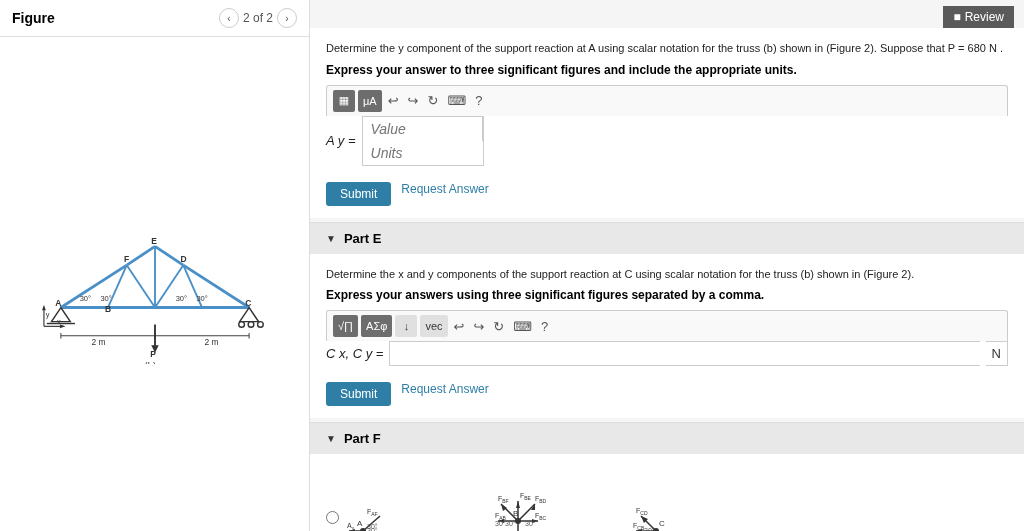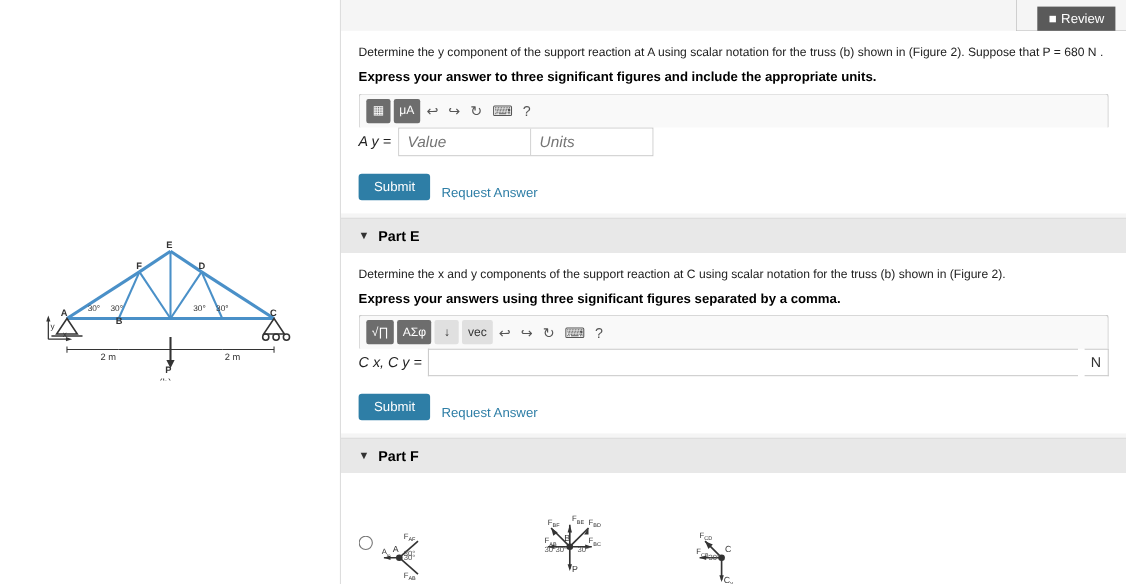--- a/index.html
+++ b/index.html
@@ -176,20 +176,21 @@
       font-size: 13px;
       font-style: italic;
       white-space: nowrap;
       color: #222;
     }
     .answer-inputs {
       display: flex;
       gap: 0;
       border: 1px solid #ccc;
       background: #fff;
+      flex-direction: column;
     }
     .answer-input {
       border: none;
       outline: none;
       padding: 4px 8px;
       font-size: 14px;
       font-style: italic;
       color: #666;
       width: 120px;
       border-right: 1px solid #ccc;
@@ -214,21 +215,21 @@
       color: #333;
       padding: 4px 6px;
       border: 1px solid #ccc;
       border-left: none;
       background: #fff;
     }
 
     
     .action-btns {
       display: flex;
-      align-items: flex-end;
+      align-items: flex-start;
       gap: 10px;
       margin-top: 16px;
     }
     .submit-btn {
       background: #2e7ea6;
       color: #fff;
       border: none;
       padding: 5px 14px;
       font-size: 12px;
       cursor: pointer;
@@ -272,20 +273,28 @@
 <div style="position:relative; display:flex; width:1024px; height:531px; overflow:hidden;">
 
   <div class="top-bar" style="position:absolute;top:0;right:0;z-index:10;height:28px;width:100px;">
     <button class="review-btn">
       <span>■</span>
       <span>Review</span>
     </button>
   </div>
 
   <div class="figure-panel">
+    <div class="figure-header">
+      <span class="figure-title">Figure</span>
+      <div class="figure-nav">
+        <button class="nav-btn">‹</button>
+        <span>2 of 2</span>
+        <button class="nav-btn">›</button>
+      </div>
+    </div>
     <div class="figure-content">
 
       <svg class="truss-svg" viewBox="0 0 260 170">
 
         <line x1="30" y1="110" x2="230" y2="110" stroke="#4a90c8" stroke-width="3"></line>
 
         <line x1="30" y1="110" x2="100" y2="65" stroke="#4a90c8" stroke-width="3"></line>
 
         <line x1="230" y1="110" x2="160" y2="65" stroke="#4a90c8" stroke-width="3"></line>
 

